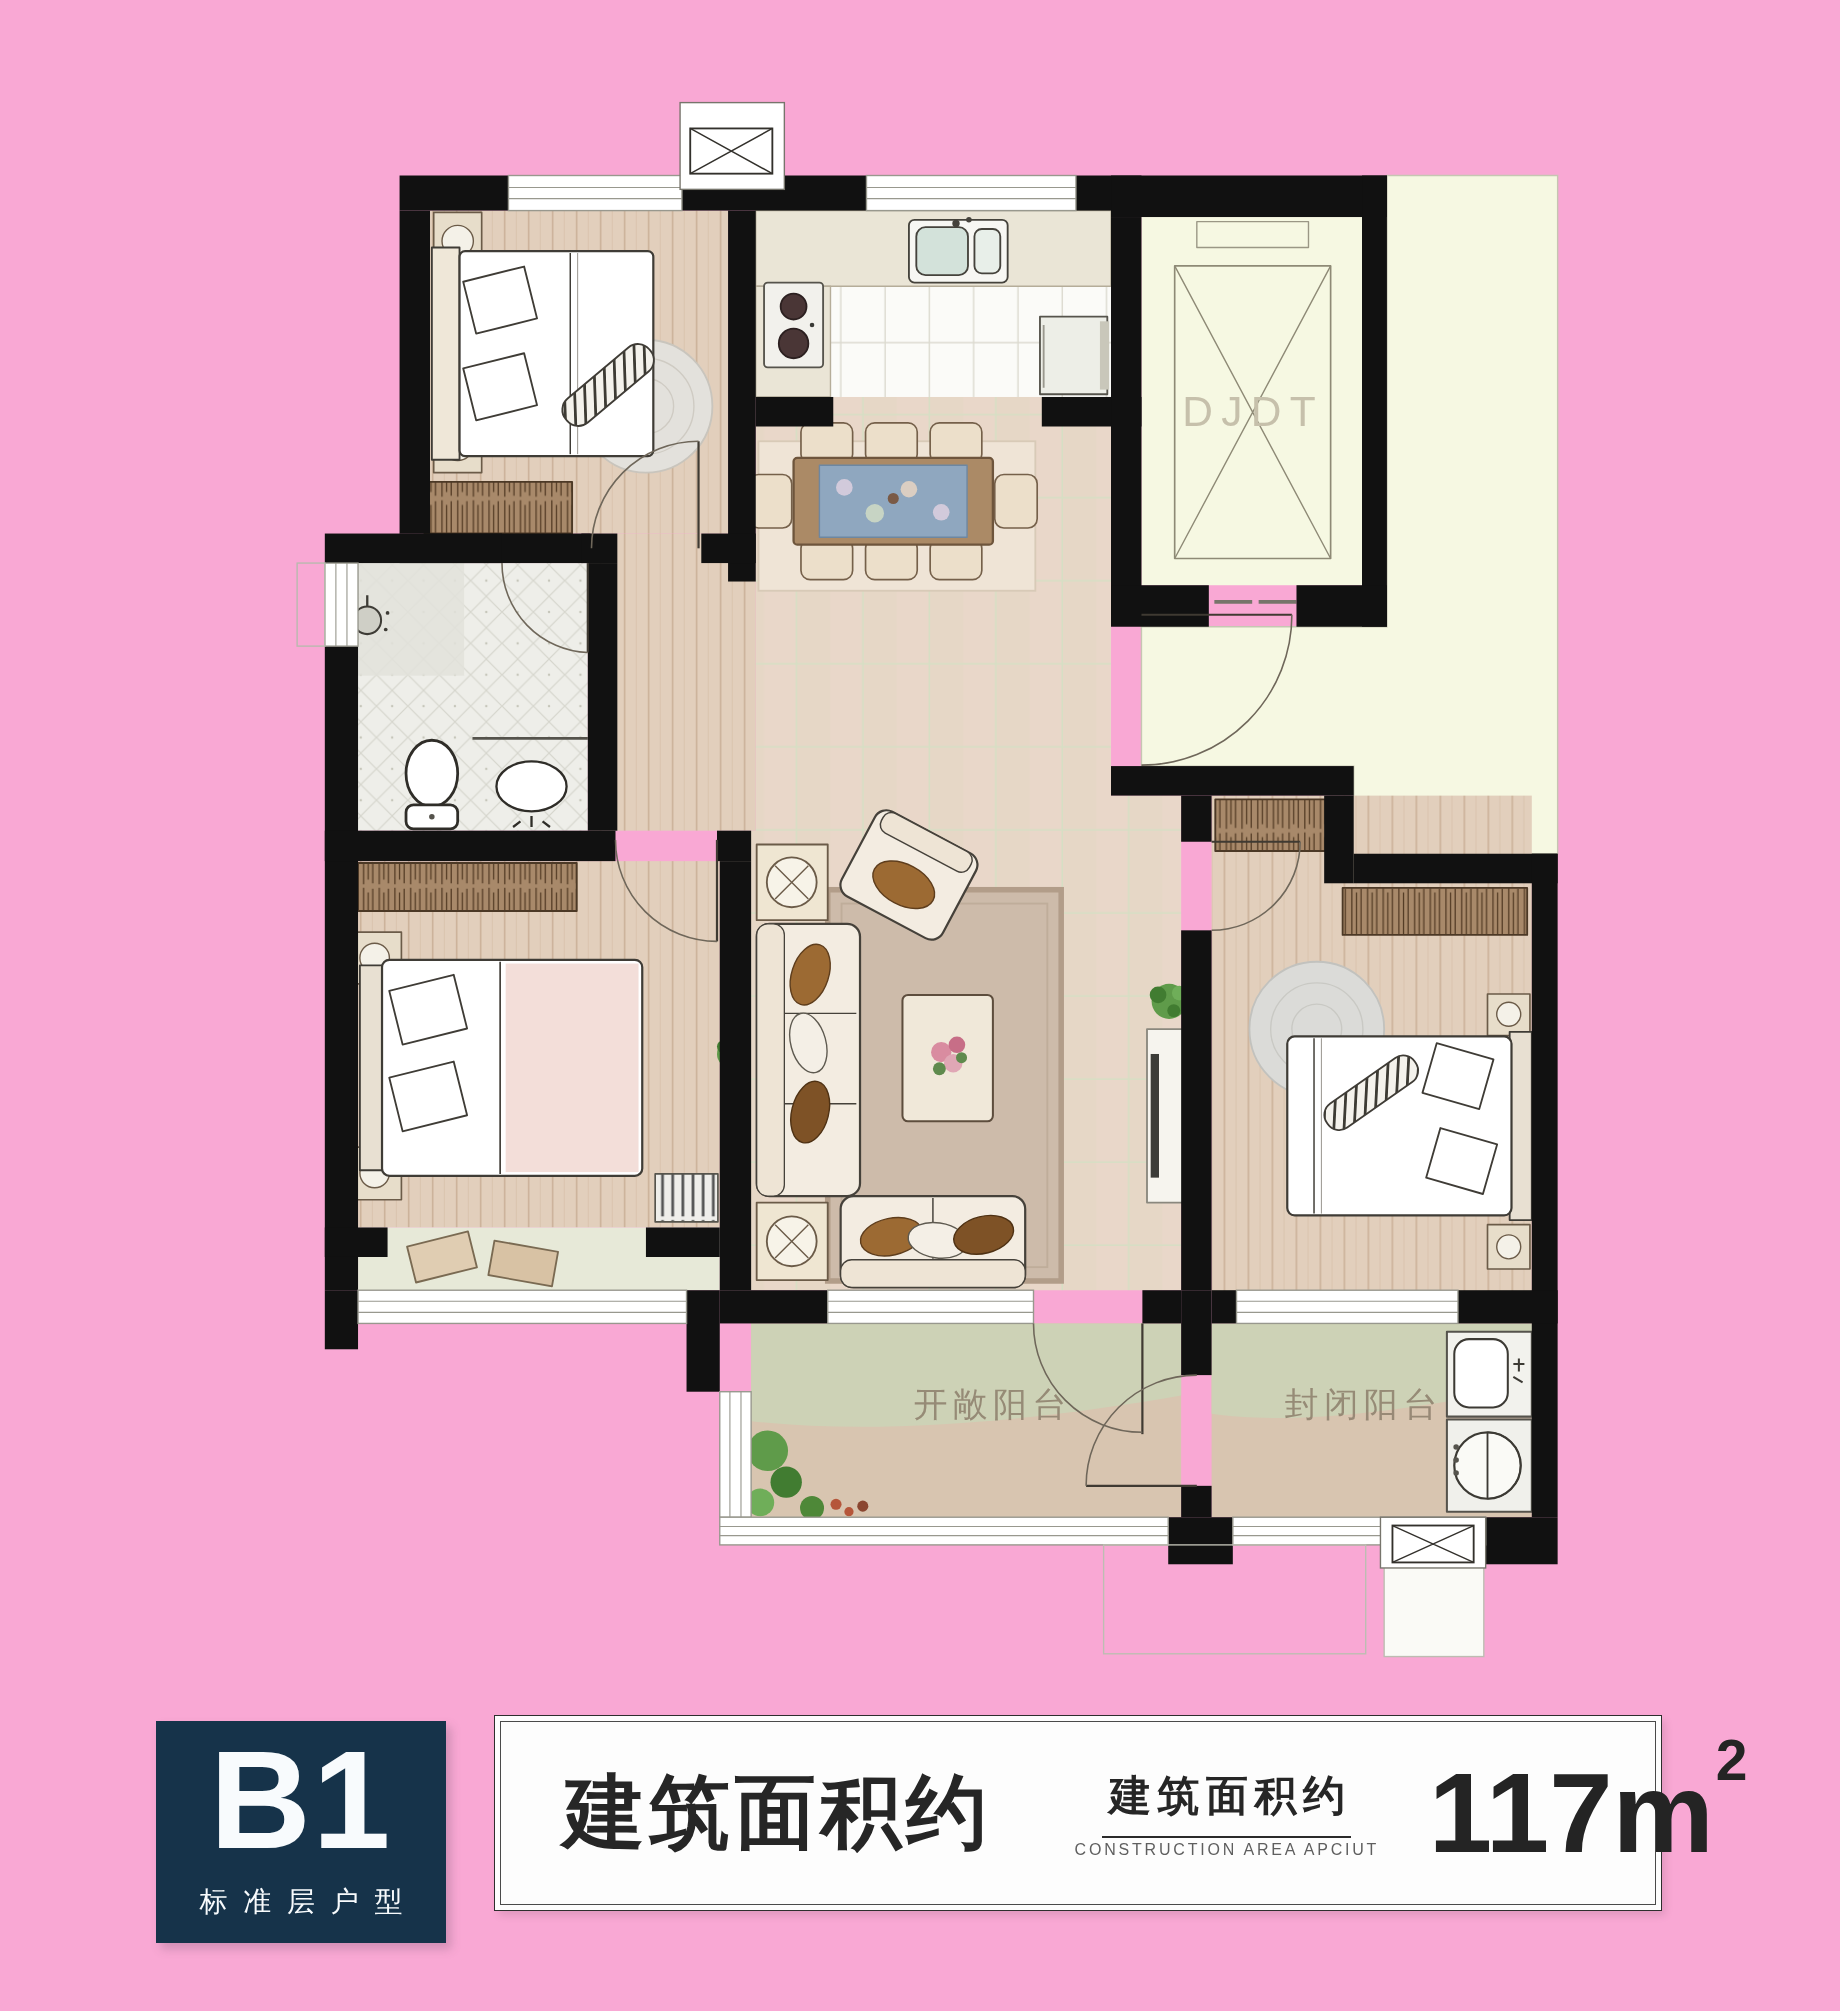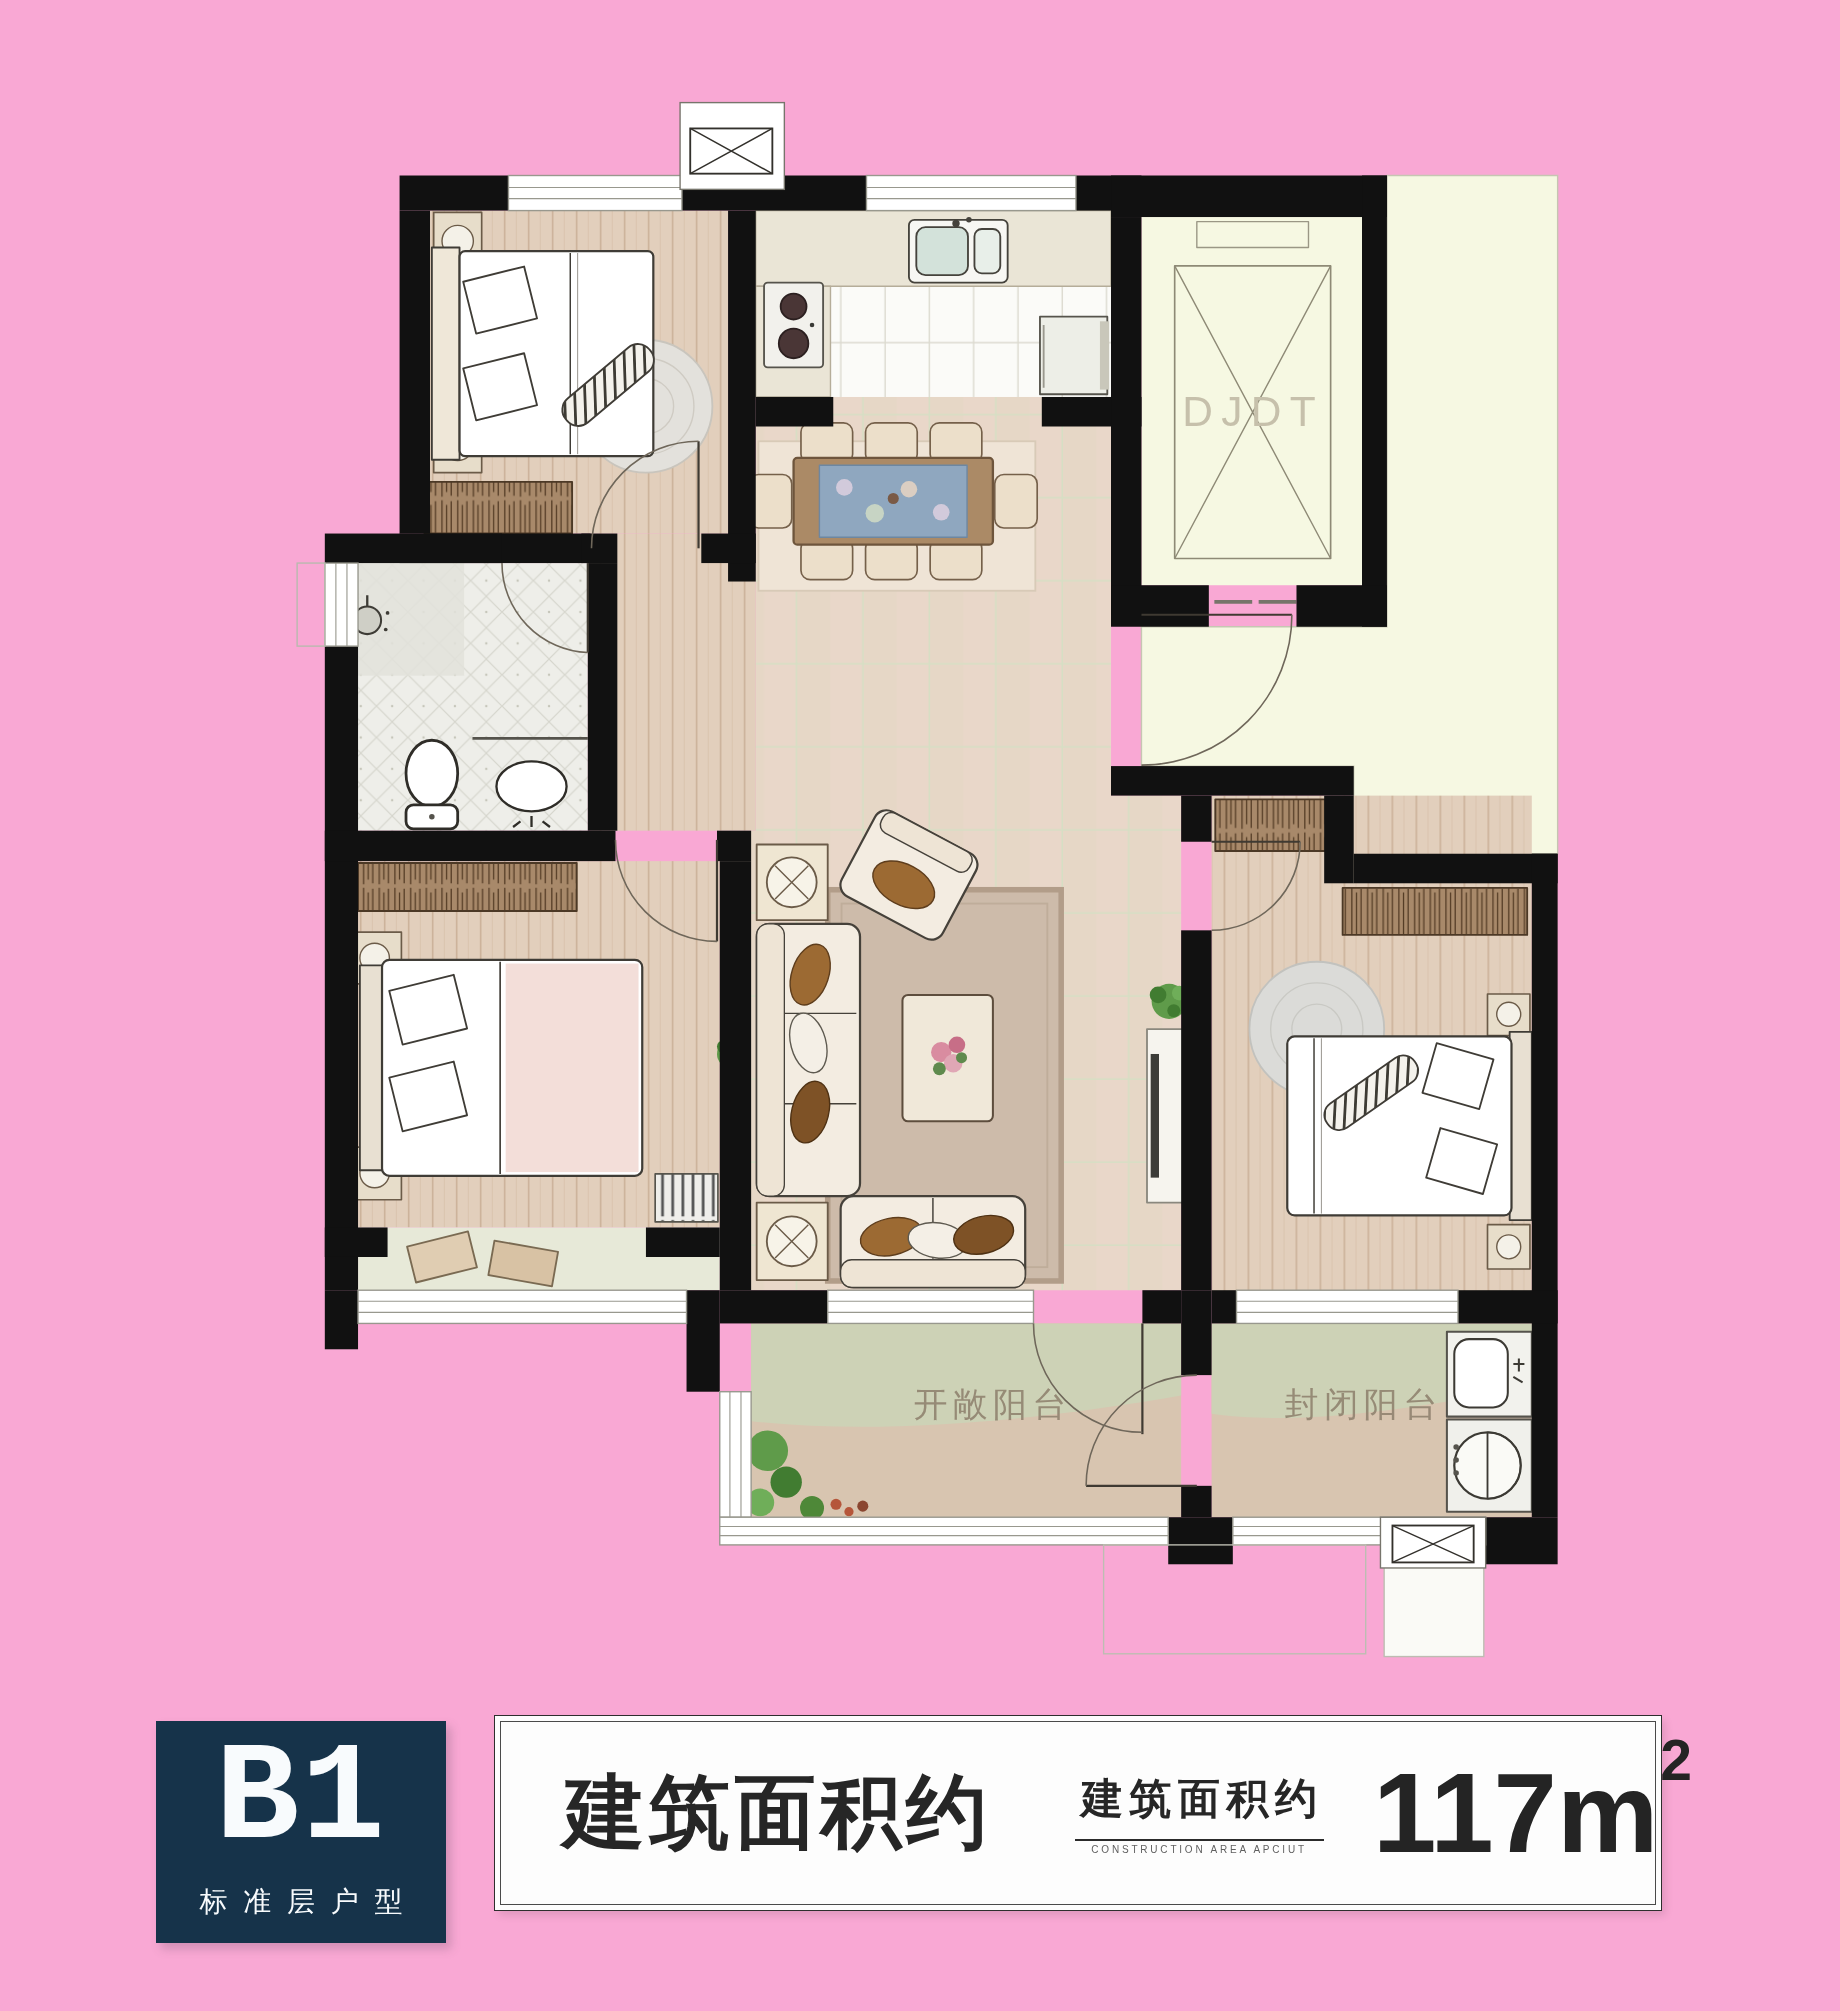--- a/index.html
+++ b/index.html
@@ -3,37 +3,37 @@
 <meta charset="utf-8">
 <style>
   html,body{margin:0;padding:0;background:#e9e9e9;}
   .page{position:relative;width:1840px;height:2012px;background:#f9a8d4;overflow:hidden;
         font-family:"Liberation Sans","DejaVu Sans",sans-serif;}
   .plan-svg{position:absolute;left:0;top:0;width:1840px;height:2012px;}
 
   
   .badge{position:absolute;left:156px;top:1721px;width:290px;height:222px;
          background:#16334a;color:#f8fbfd;display:flex;flex-direction:column;
-         align-items:center;justify-content:center;box-shadow:4.6px 5.5px 9.2px rgba(90,70,90,.25);font-family:Liberation Mono, monospace;}
+         align-items:center;justify-content:center;box-shadow:4.6px 5.5px 9.2px rgba(90,70,90,.25);}
   .badge-code{font-size:140px;font-weight:bold;line-height:1;letter-spacing:1.8px;margin-top:-13px;}
   .badge-sub{font-size:28px;letter-spacing:15.7px;text-indent:15.7px;margin-top:13px;white-space:nowrap;}
 
   
   .info{position:absolute;left:494px;top:1715px;width:1168px;height:196px;background:#fdfdfd;
         border:1.8px solid #2e2e2e;box-sizing:border-box;box-shadow:3.7px 4.6px 8.3px rgba(0,0,0,.10);}
   .info-inner{position:absolute;inset:4.6px;border:0.9px solid #4a4a4a;display:flex;
               align-items:center;box-sizing:border-box;}
   .info-layout{font-size:81px;font-weight:bold;color:#262626;letter-spacing:4.6px;
                margin-left:63px;white-space:nowrap;}
   .v-div{width:2.8px;height:113px;background:#2c2c2c;margin:0 41px 0 42px;}
   .v-div2{width:2.8px;height:113px;background:#2c2c2c;margin:0 29.5px 0 20px;}
   .area-label{display:flex;flex-direction:column;align-items:center;}
   .area-cn{font-size:42px;font-weight:bold;color:#262626;letter-spacing:6.5px;text-indent:6.5px;
            border-bottom:2.8px solid #2b2b2b;padding-bottom:12px;white-space:nowrap;}
-  .area-en{font-size:10px;color:#5f5f5f;letter-spacing:2.8px;margin-top:3px;white-space:nowrap;}
+  .area-en{font-size:16px;color:#5f5f5f;letter-spacing:2.8px;margin-top:3px;white-space:nowrap;}
   .area-value{font-size:114px;font-weight:bold;color:#242424;line-height:1;white-space:nowrap;}
   .area-sup{font-size:57px;font-weight:bold;vertical-align:super;line-height:1;
             position:relative;top:-33px;left:1.8px;}
 </style>
 </head>
 <body>
 
 <div class="page">
 
 <svg class="plan-svg" viewBox="0 0 1994 2180">

